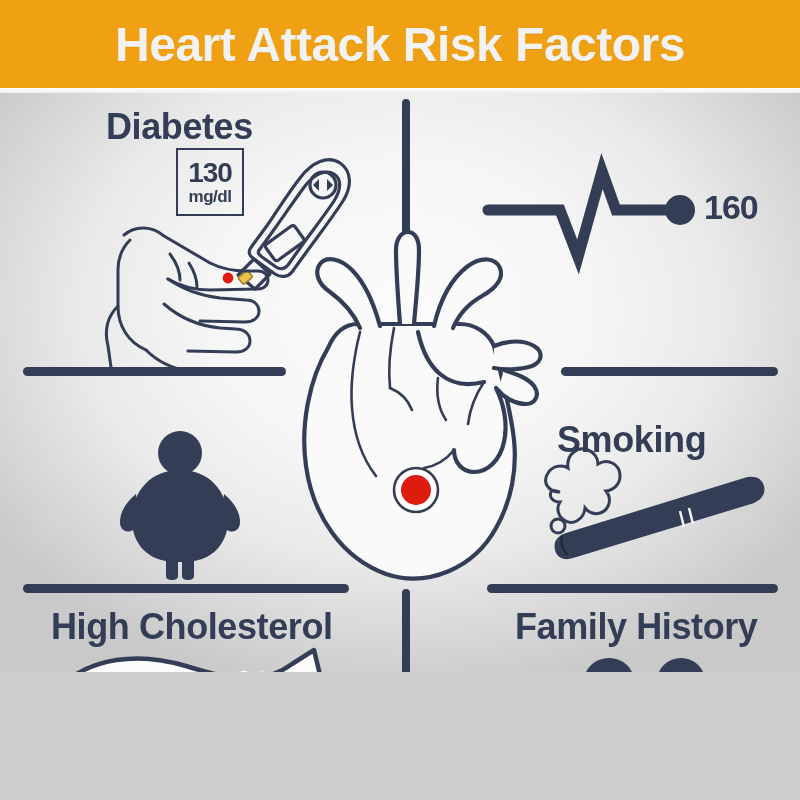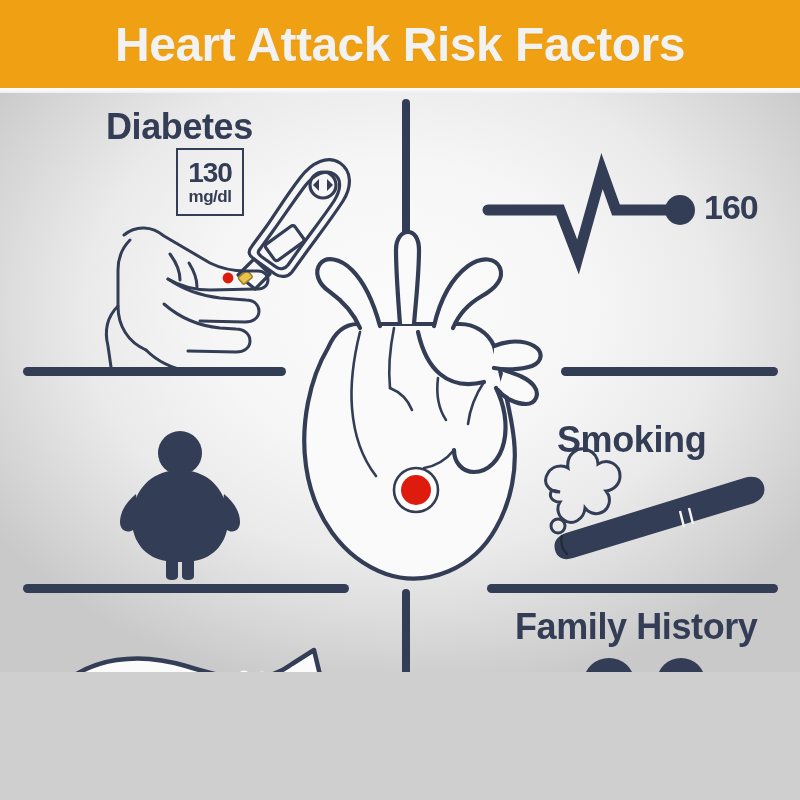--- a/index.html
+++ b/index.html
@@ -73,20 +73,21 @@
 
   <div class="divider v" style="left:402px;top:99px;height:148px;"></div>
   <div class="divider v" style="left:402px;top:589px;height:193px;"></div>
   <div class="divider h" style="left:23px;top:367px;width:263px;"></div>
   <div class="divider h" style="left:561px;top:367px;width:217px;"></div>
   <div class="divider h" style="left:23px;top:584px;width:326px;"></div>
   <div class="divider h" style="left:487px;top:584px;width:291px;"></div>
 
   <div class="label" style="left:106px;top:106px;">Diabetes</div>
   <div class="label" style="left:557px;top:388px;margin-top:31px;">Smoking</div>
+  <div class="label" style="left:51px;top:606px;">High Cholesterol</div>
   <div class="label" style="left:515px;top:606px;">Family History</div>
 
   <div class="art" style="left:60px;top:130px;width:320px;height:240px;">
     <svg width="320" height="240" viewBox="0 0 320 240">
       <g fill="none" stroke="#343d56" stroke-width="3.2" stroke-linejoin="round" stroke-linecap="round">
 
         <path d="M192 116 L206 97 C214 86 226 66 240 48 C252 32 268 25 280 33 C292 41 292 57 283 71 C270 91 255 110 245 124 L232 142 C228 147 221 148 215 144 L194 129 C188 125 188 121 192 116 Z"></path>
 
         <path d="M200 119 L213 101 C221 90 233 72 245 56 C254 44 266 39 274 44 C282 49 281 60 274 71 C262 89 249 105 240 118 L228 135 C225 139 220 140 216 137 L202 127 C198 124 197 122 200 119 Z"></path>
 

